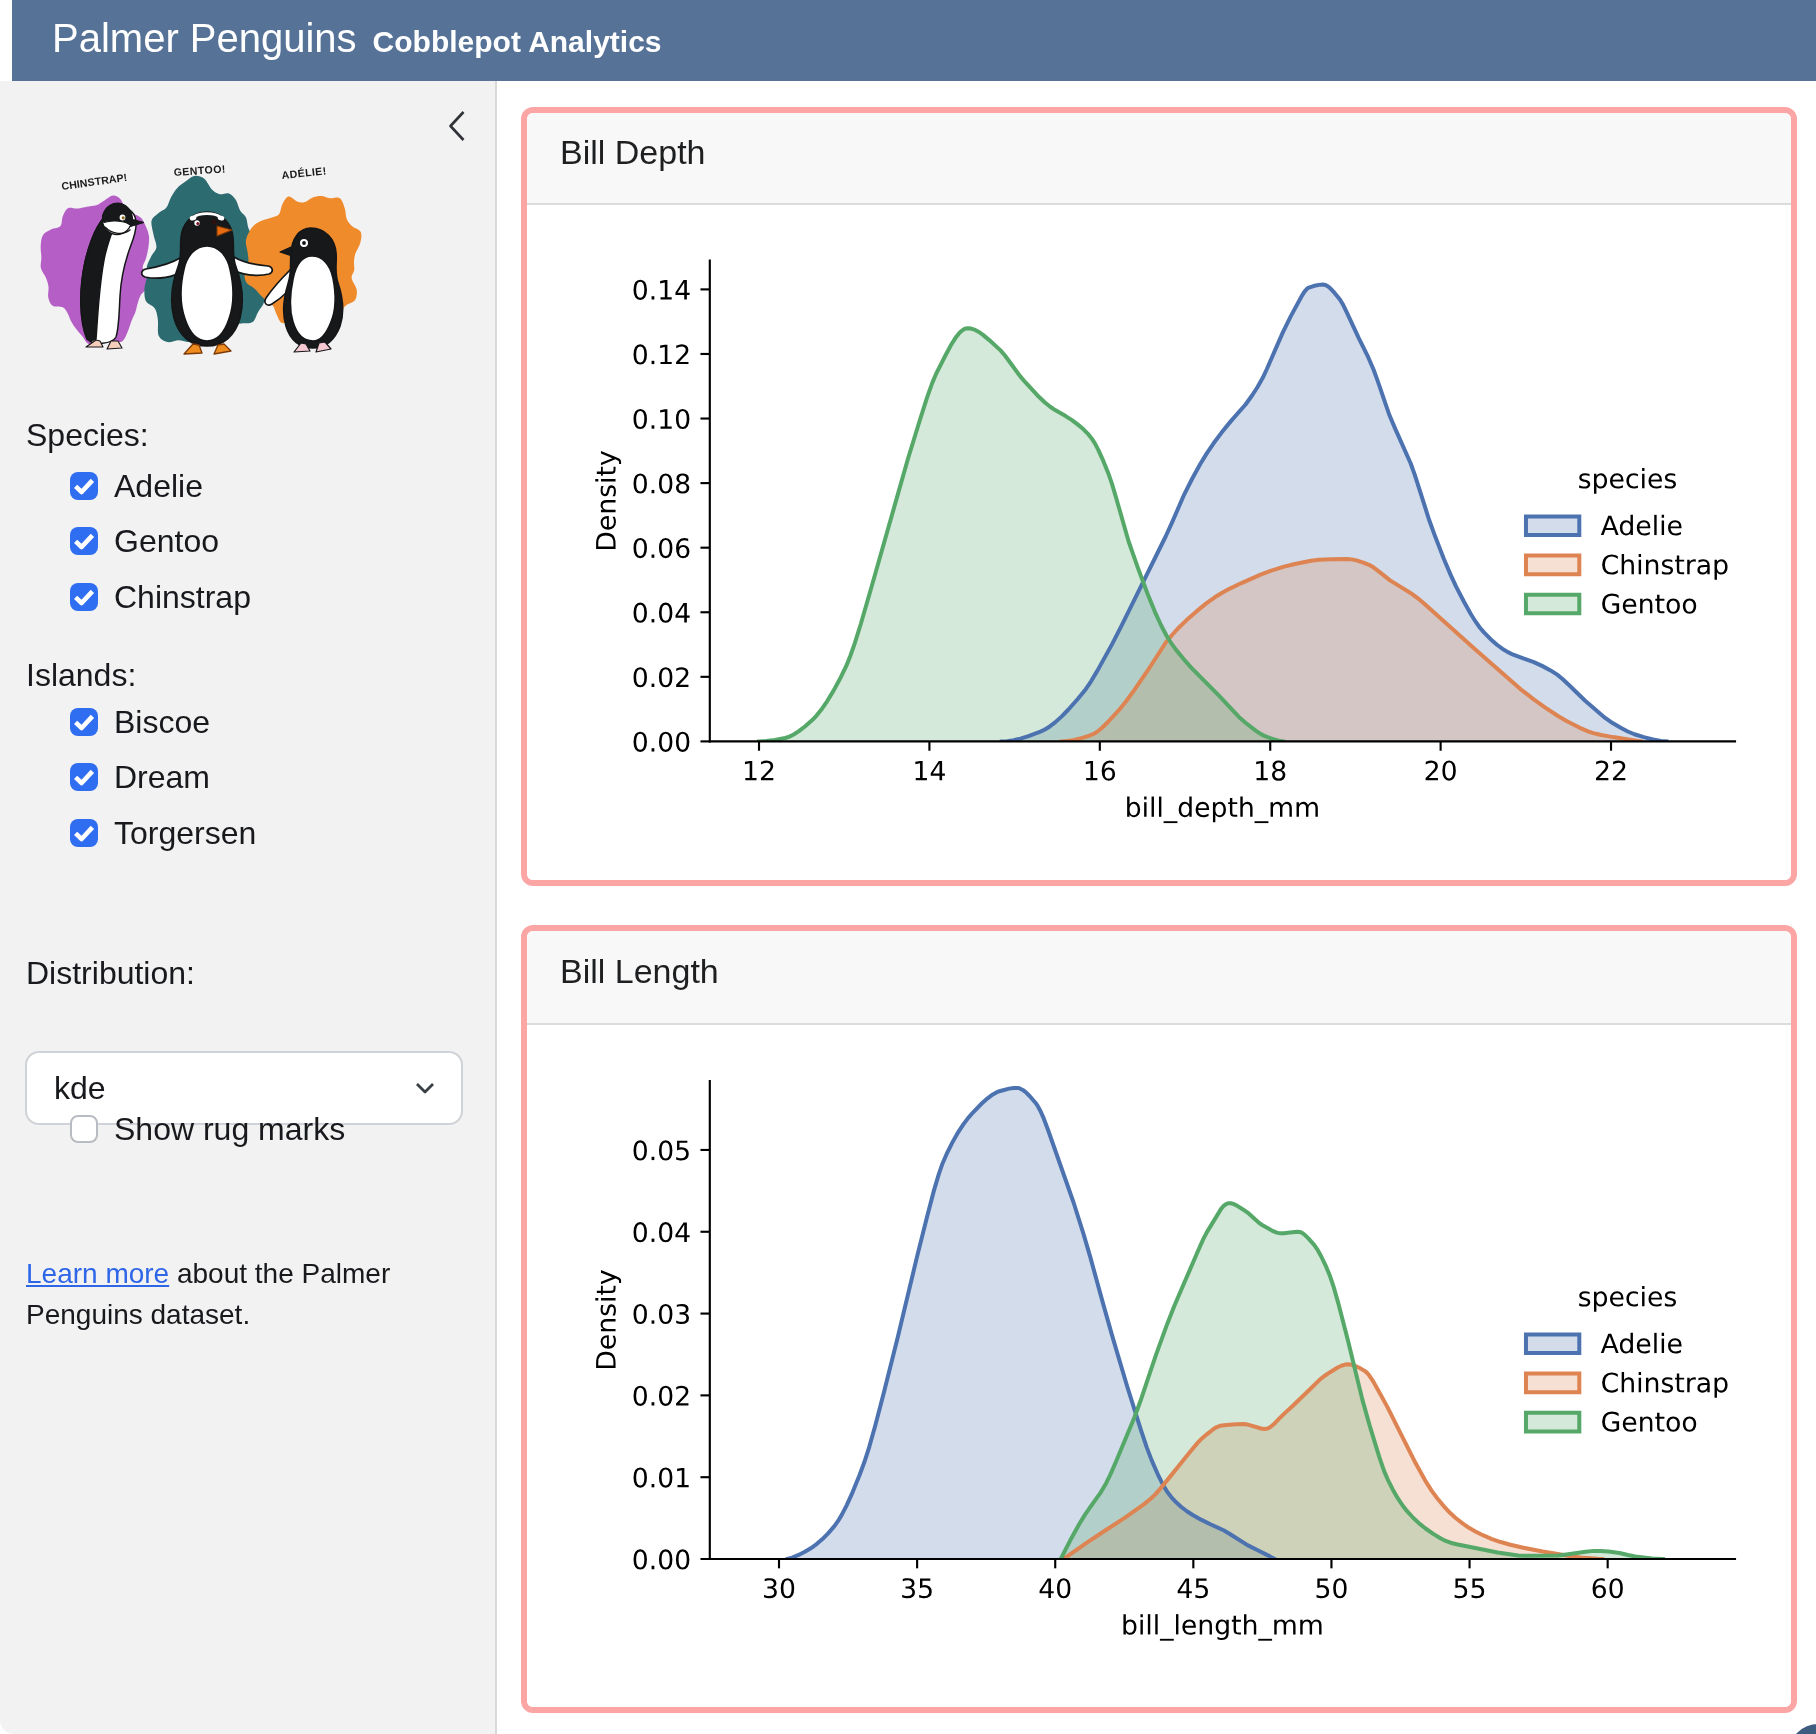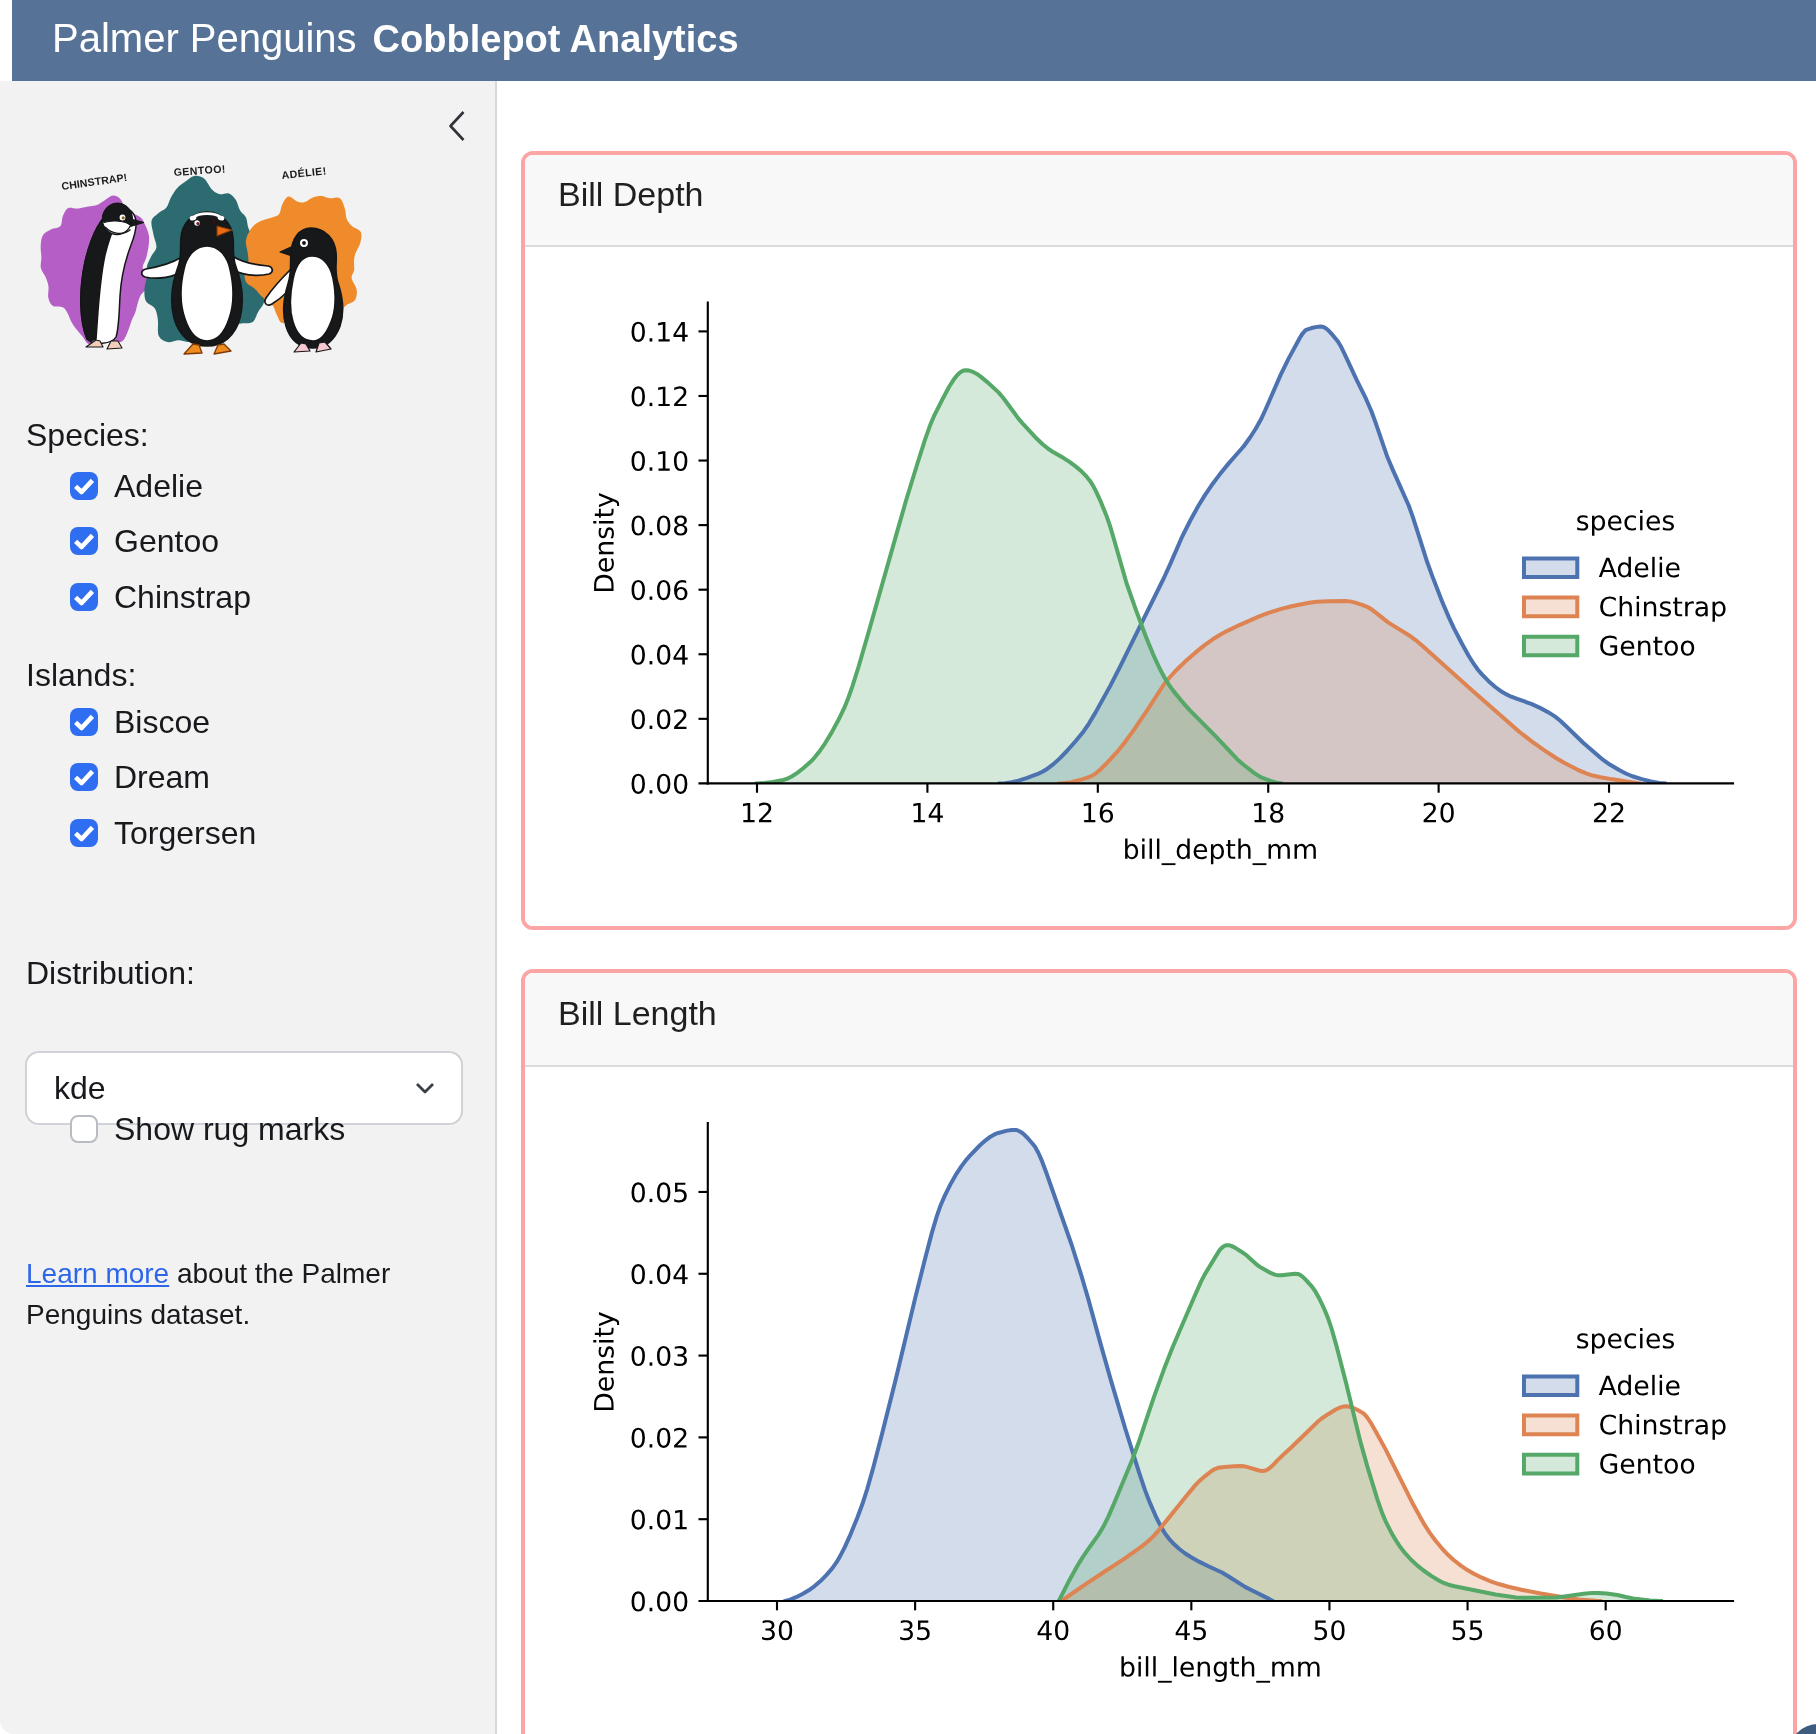--- a/index.html
+++ b/index.html
@@ -1,38 +1,38 @@
 <!DOCTYPE html>
 <html><head><meta charset="utf-8"><title>Palmer Penguins</title>
 <style>* { margin:0; padding:0; box-sizing:border-box; }
 html,body { width:1816px; height:1734px; overflow:hidden; background:#fff;
   font-family:"Liberation Sans", sans-serif; }
 .header { position:absolute; left:12px; top:0; width:1816px; height:81px; background:#567397;
   display:flex; align-items:baseline; }
 .brand { color:#fff; font-size:40px; font-weight:400; margin-left:40px; line-height:77px; }
-.sub { color:#fff; font-size:38px; font-weight:700; margin-left:16px; }
+.sub { color:#fff; font-size:30px; font-weight:700; margin-left:16px; }
 .sidebar { position:absolute; left:0; top:81px; width:497px; height:1653px; background:#f2f2f2;
   border-right:2px solid #d9d9d9; border-bottom-left-radius:14px; }
 .collapse { position:absolute; left:445px; top:28px; }
 .artwork { position:absolute; left:28px; top:69px; }
 .lbl { position:absolute; left:26px; font-size:32px; color:#17191c; }
 .row { position:absolute; left:24px; display:flex; align-items:center;padding-left:46px; }
 .cb { width:28px; height:28px; border-radius:8px; display:inline-block; flex:0 0 28px; }
 .cb.on { background:#2f6ef0; }
 .cb.on svg { width:28px; height:28px; display:block; }
 .cb.off { background:#fff; border:2px solid #b8bcc2; }
 .t { font-size:32px; color:#17191c; margin-left:16px; line-height:28px; }
 .select { position:absolute; left:25px; top:922px; width:438px; height:74px; background:#fff;
   border:2px solid #cfd2d6; border-radius:14px; display:flex; align-items:center;margin-top:48px; }
 .select span { font-size:32px; color:#17191c; margin-left:27px; flex:1; }
 .select svg { margin-right:26px; }
 .learn { position:absolute; left:26px; top:1172px; font-size:28px; line-height:41px; color:#17191c; width:420px; }
 .learn a { color:#2e66e8; text-decoration:underline; }
 .main { position:absolute; left:497px; top:81px; width:1318px; height:1653px; background:#fff; }
-.card { position:absolute; width:1276px; background:#fff; border:4px solid #fca5a5; border-radius:12px; overflow:hidden;margin-top:44px; }
+.card { position:absolute; width:1276px; background:#fff; border:6px solid #fca5a5; border-radius:12px; overflow:hidden; }
 .card-h { height:92px; background:#f8f8f8; border-bottom:2px solid #dcdcdc; font-size:34px; color:#1d1f21;
   display:flex; align-items:center; padding-left:33px; padding-bottom:12px; }
 .card-b { position:relative; }
 .card-b svg { display:block; }
 .corner { position:absolute; left:1788px; top:1724px; width:61px; height:61px; border-radius:50%;
   background:#3e5c80; }
 </style></head>
 <body>
 <div class="header">
     <span class="brand">Palmer Penguins</span>

